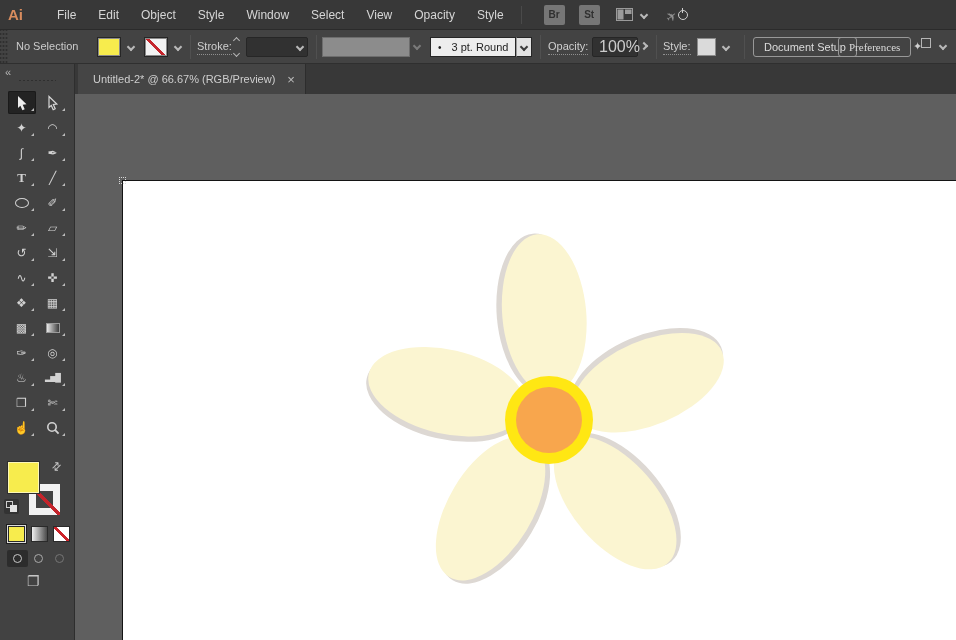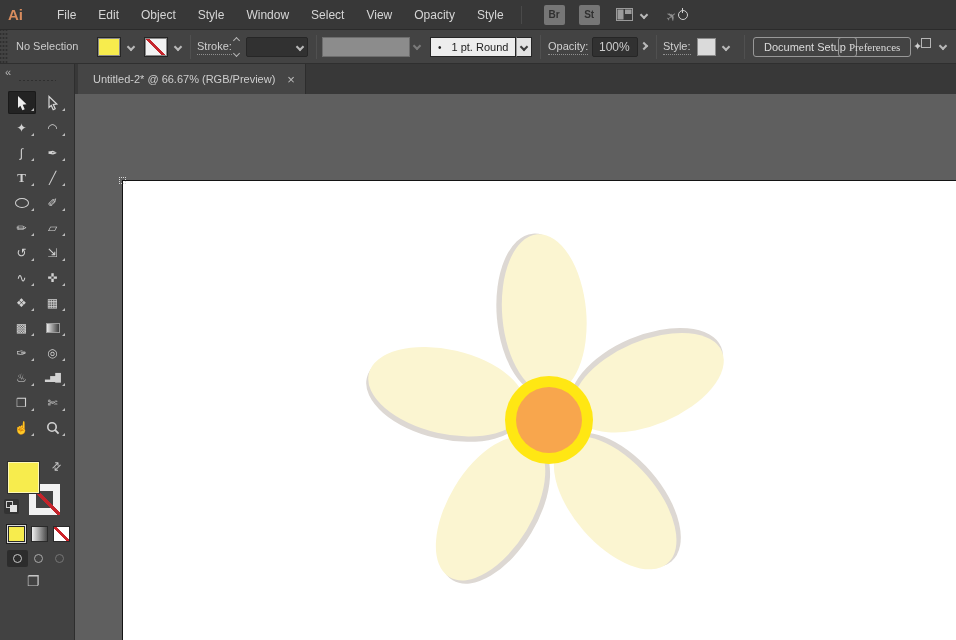--- a/index.html
+++ b/index.html
@@ -55,21 +55,21 @@
   .dark-box { background:#313131; border:1px solid #262626; border-radius:2px; height:20px; top:7px; }
   .stroke-weight { left:246px; width:62px; display:flex; align-items:center; justify-content:flex-end; padding-right:4px; }
   .width-profile { left:322px; top:7px; width:88px; height:20px; background:#8c8c8c; border:1px solid #6d6d6d; }
   .wp-chev { left:414px; top:13px; }
   .brush-box { left:430px; top:7px; width:86px; height:20px; background:#ededed; border:1px solid #262626;
                display:flex; align-items:center; color:#1e1e1e; font-size:11px; }
   .brush-box .bullet { margin:0 10px 0 7px; font-size:10px; }
   .brush-chev { left:516px; top:7px; width:16px; height:20px; background:#e2e2e2; border:1px solid #262626;
                 border-left:1px solid #9a9a9a; display:flex; align-items:center; justify-content:center; }
   .opacity-box { left:592px; width:46px; display:flex; align-items:center; padding-left:6px;
-                 font-size:12px; color:#cccccc; }
+                 font-size:16px; color:#cccccc; }
   .right-chev { left:641px; top:13px; transform:rotate(-45deg); }
   .style-swatch { left:697px; top:8px; width:19px; height:18px; background:#dadada; border:1px solid #8a8a8a; }
   .push-btn { top:7px; height:20px; border:1px solid #989898; border-radius:3px; background:transparent;
               color:#dcdcdc; font-size:11px; padding:0 10px; font-family:"Liberation Sans",sans-serif; }
   .doc-setup { left:753px; }
   .prefs { left:838px;font-family:Liberation Serif, serif; }
   .sel-similar { left:915px; top:8px; width:20px; height:18px; }
   .sel-similar .sq { position:absolute; left:6px; top:0; width:10px; height:10px; border:1.5px solid #b5b5b5; }
   .sel-similar .star { position:absolute; left:-2px; top:2px; font-size:11px; color:#cfcfcf; }
   .sel-similar-chev { left:940px; top:13px; }
@@ -191,21 +191,21 @@
   <div class="dark-box stroke-weight">
     <span class="chev"></span>
     </div>
 
   <div class="vsep" style="left:316px"></div>
   <div class="width-profile"></div>
   <span class="chev dim wp-chev" style="position:absolute"></span>
 
   <div class="brush-box">
     <span class="bullet">•</span>
-    <span>1 pt. Round</span>
+    <span>3 pt. Round</span>
   </div>
   <div class="brush-chev">
     <span class="chev dark"></span>
     </div>
 
   <div class="vsep" style="left:540px"></div>
   <div class="cb-label" style="left:548px">
     <span class="dotted-u">Opacity:</span></div>
   <div class="dark-box opacity-box">
     <span>100%</span>

